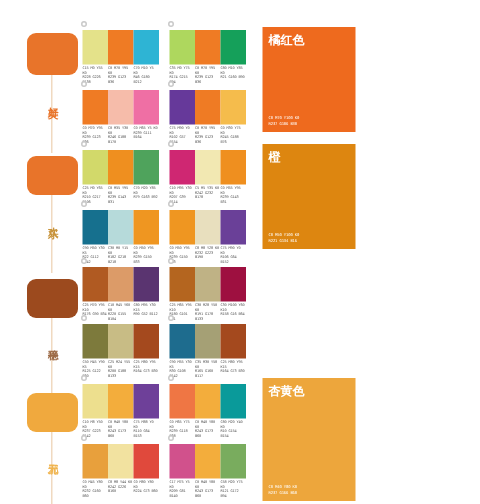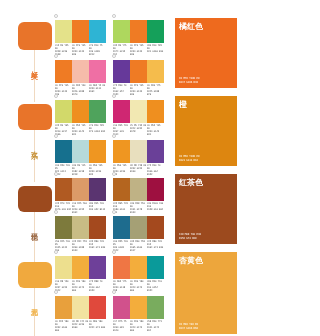--- a/index.html
+++ b/index.html
@@ -351,25 +351,20 @@
       <div class="big" style="top: 18px; height: 70px; background: rgb(238, 106, 30);">
         <div class="name">橘红色</div>
         <div class="code">C0 M70 Y100 K0
 R237 G106 B30</div>
       </div>
       <div class="big" style="top: 96px; height: 70px; background: rgb(221, 134, 16);">
         <div class="name">橙</div>
         <div class="code">C0 M50 Y100 K0
 R221 G134 B16</div>
       </div>
-      <div class="big" style="top: 174px; height: 70px; background: rgb(156, 74, 30);">
-        <div class="name">红茶色</div>
-        <div class="code">C30 M80 Y88 K30
-R156 G74 B30</div>
-      </div>
       <div class="big" style="top: 252px; height: 82px; background: rgb(237, 166, 60);">
         <div class="name">杏黄色</div>
         <div class="code">C0 M40 Y80 K0
 R237 G166 B60</div>
       </div>
     </div>
 
 </div>
 
 </body></html>

